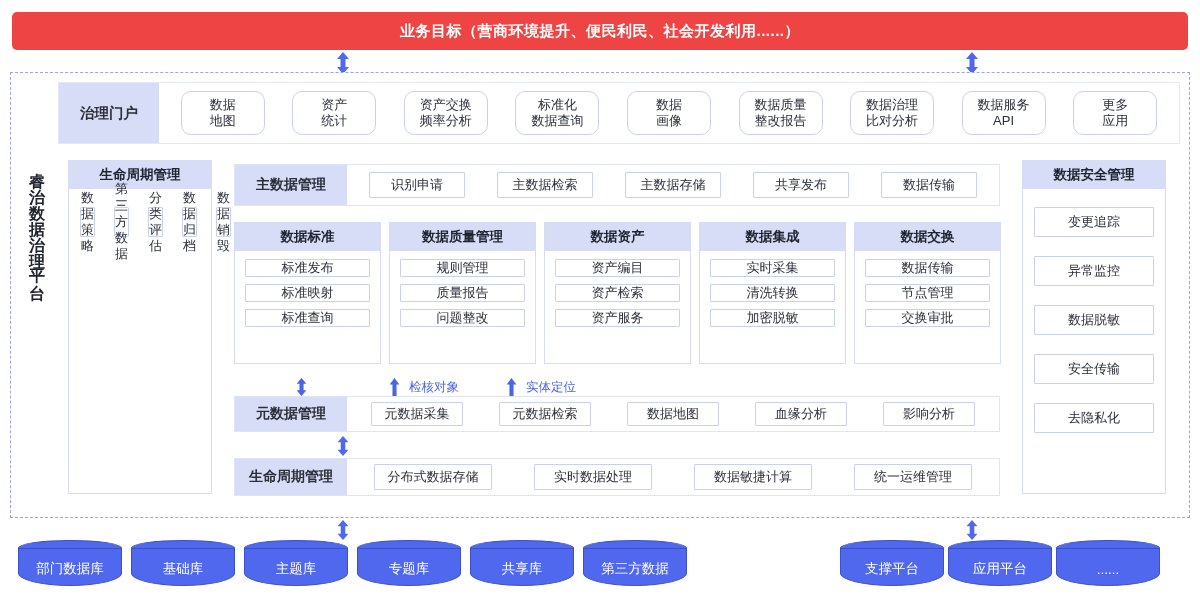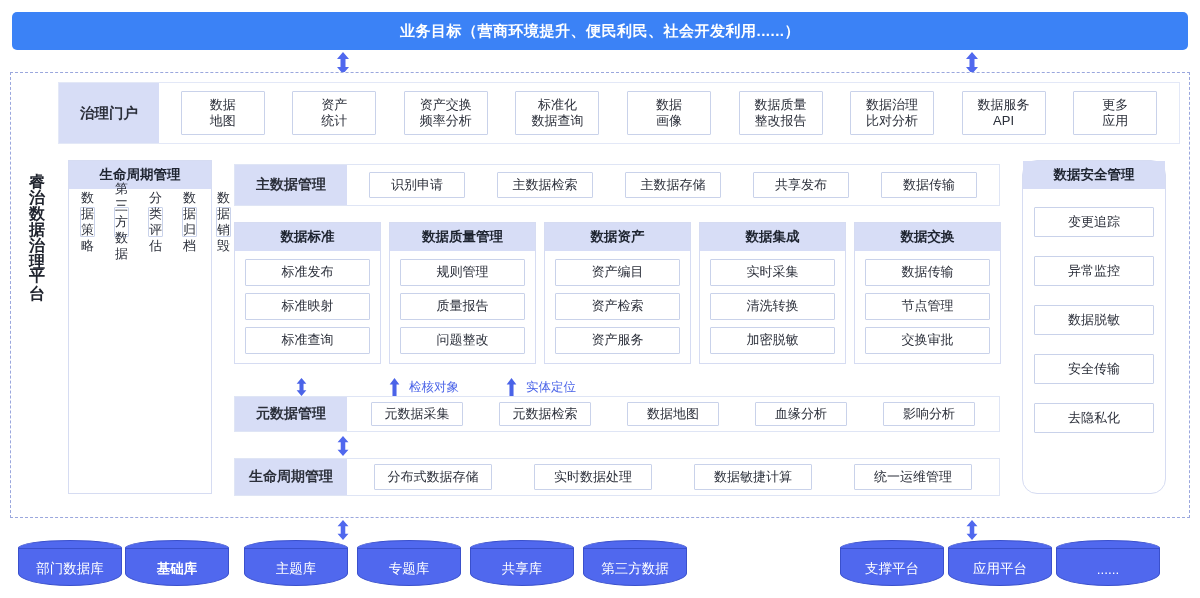--- a/index.html
+++ b/index.html
@@ -20,21 +20,21 @@
     background: #ffffff;
   }
 
   
   .goal-bar {
     position: absolute;
     left: 12px;
     top: 12px;
     width: 1176px;
     height: 38px;
-    background: #3b82f6;
+    background: #ef4444;
     border-radius: 5px;
     color: #ffffff;
     font-size: 15px;
     font-weight: 700;
     display: flex;
     align-items: center;
     justify-content: center;
     letter-spacing: .5px;
   }
 
@@ -133,20 +133,21 @@
     align-items: center;
     justify-content: space-around;
     height: 100%;
     padding: 0 8px;
   }
   .portal-apps .chip {
     height: 44px;
     min-width: 84px;
     padding: 0 10px;
     flex-direction: column;
+    border-radius: 10px;
   }
 
   
   .lifecycle {
     left: 68px;
     top: 160px;
     width: 144px;
     height: 334px;
   }
   .lifecycle .chip-list {
@@ -156,21 +157,20 @@
     gap: 19px;
   }
   .lifecycle .chip { height: 30px; }
 
   
   .security {
     left: 1022px;
     top: 160px;
     width: 144px;
     height: 334px;
-    border-radius: 15px;
   }
   .security .chip-list {
     padding: 18px 11px 0 11px;
     display: flex;
     flex-direction: column;
     gap: 19px;
   }
   .security .chip { height: 30px; }
 
   
@@ -216,21 +216,21 @@
     top: 222px;
     width: 147px;
     height: 142px;
   }
   .domain .chip-list {
     padding: 8px 10px 0 10px;
     display: flex;
     flex-direction: column;
     gap: 7px;
   }
-  .domain .chip { height: 27px; }
+  .domain .chip { height: 18px; }
 
   
   .annot {
     position: absolute;
     display: flex;
     align-items: center;
     gap: 5px;
     font-size: 12.5px;
     color: #4a63e8;
     white-space: nowrap;
@@ -510,21 +510,21 @@
     <svg width="16" height="20" viewBox="0 0 16 22">
       <path d="M8 0 L14 7 L10.5 7 L10.5 15 L14 15 L8 22 L2 15 L5.5 15 L5.5 7 L2 7 Z" fill="#5068ee"></path>
     </svg>
   </div>
 
   <div class="cyl" style="left:18px;">
     <div class="top"></div>
     <div class="body"></div>
     <div class="cyl-label">部门数据库</div>
   </div>
-  <div class="cyl" style="left:125px;font-weight:bold;">
+  <div class="cyl" style="left:131px;">
     <div class="top"></div>
     <div class="body"></div>
     <div class="cyl-label">基础库</div>
   </div>
   <div class="cyl" style="left:244px;">
     <div class="top"></div>
     <div class="body"></div>
     <div class="cyl-label">主题库</div>
   </div>
   <div class="cyl" style="left:357px;">

